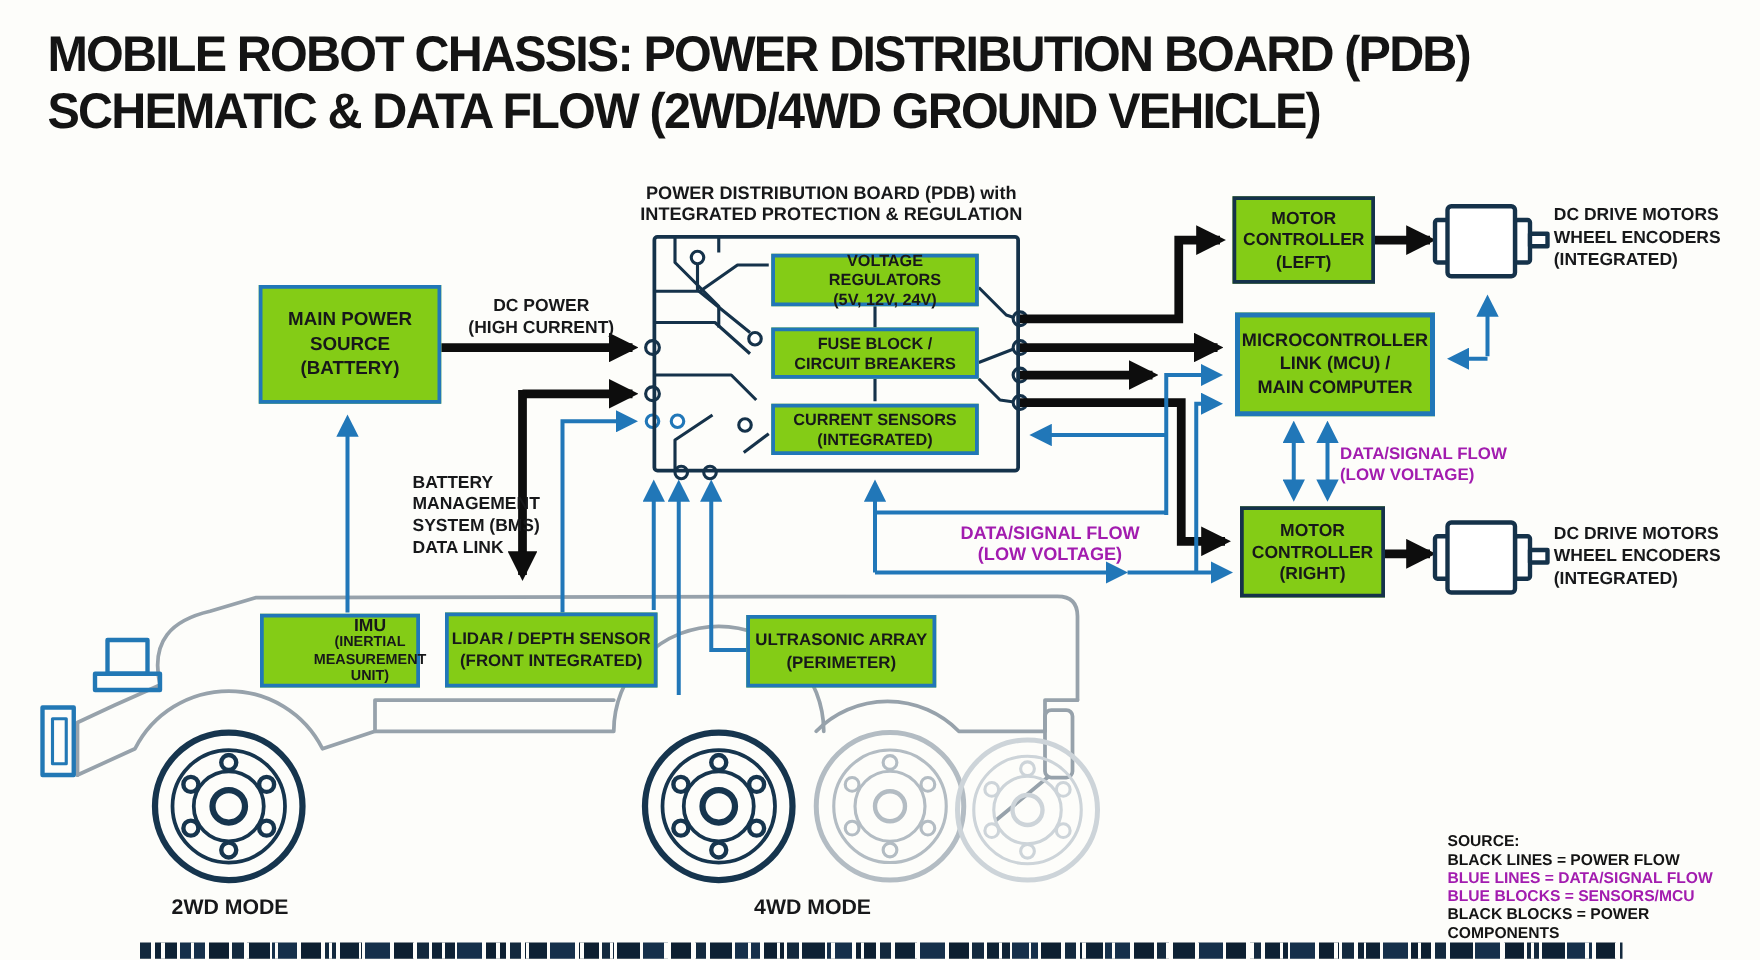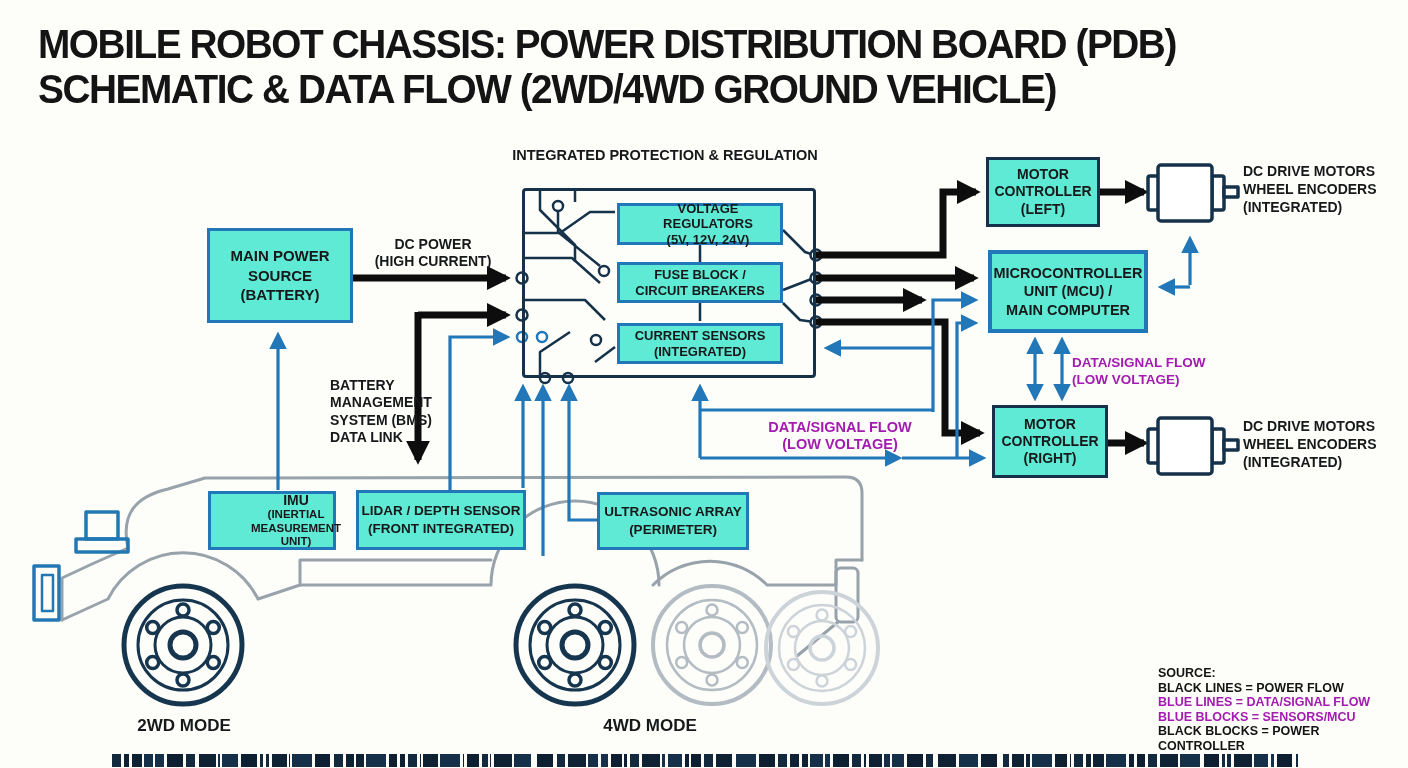--- a/index.html
+++ b/index.html
@@ -11,21 +11,21 @@
   }
   .abs{position:absolute;}
   
   .title{
     left:38px;top:22px;width:1180px;
     font-size:40px;font-weight:800;color:#141414;line-height:1.12;
     letter-spacing:-1.5px;transform:scaleX(.97);transform-origin:left top;
   }
   
   .box{
-    box-sizing:border-box;background:#5eead4;
+    box-sizing:border-box;background:#84cc16;
     display:flex;flex-direction:column;align-items:center;justify-content:center;
     text-align:center;font-weight:700;color:#17181a;z-index:3;
   }
   .b-blue{border:3.5px solid #2177b8;}
   .b-navy{border:3.5px solid #15324a;}
   .lbl{z-index:4;font-weight:700;color:#17181a;}
   .lbl.center{text-align:center;}
   .blue-t{color:#a21caf;}
   svg{position:absolute;left:0;top:0;z-index:2;}
   svg.under{z-index:1;}
@@ -208,20 +208,21 @@
       <rect x="1158" y="418" width="54" height="56" rx="3"></rect>
   </g>
 </svg>
 
 <div class="abs title">
   <div>MOBILE ROBOT CHASSIS: POWER DISTRIBUTION BOARD (PDB)</div>
   <div>SCHEMATIC &amp; DATA FLOW (2WD/4WD GROUND VEHICLE)</div>
 </div>
 
 <div class="abs lbl center" style="left:500px;top:147px;width:330px;font-size:14.5px;line-height:1.18;">
+  <div>POWER DISTRIBUTION BOARD (PDB) with</div>
   <div>INTEGRATED PROTECTION &amp; REGULATION</div>
 </div>
 
 <div class="abs box b-navy" style="left:522px;top:188px;width:294px;height:190px;background:transparent;border-radius:4px;z-index:2;"></div>
 
 <div class="abs box b-blue" style="left:617px;top:203px;width:166px;height:42px;font-size:13px;line-height:1.2;border-width:3px;padding-left:16px;">
   <div>VOLTAGE REGULATORS</div>
   <div>(5V, 12V, 24V)</div>
 </div>
 <div class="abs box b-blue" style="left:617px;top:262px;width:166px;height:41px;font-size:13px;line-height:1.2;border-width:3px;">
@@ -252,21 +253,21 @@
 </div>
 
 <div class="abs box b-navy" style="left:986px;top:157px;width:114px;height:70px;font-size:14px;line-height:1.22;">
   <div>MOTOR</div>
   <div>CONTROLLER</div>
   <div>(LEFT)</div>
 </div>
 
 <div class="abs box b-blue" style="left:988px;top:250px;width:160px;height:83px;font-size:14.5px;line-height:1.25;border-width:4px;">
   <div>MICROCONTROLLER</div>
-  <div>UNIT (MCU) /</div>
+  <div>LINK (MCU) /</div>
   <div>MAIN COMPUTER</div>
 </div>
 
 <div class="abs box b-navy" style="left:992px;top:405px;width:116px;height:73px;font-size:14px;line-height:1.22;">
   <div>MOTOR</div>
   <div>CONTROLLER</div>
   <div>(RIGHT)</div>
 </div>
 
 <div class="abs lbl" style="left:1243px;top:163px;width:160px;font-size:14px;line-height:1.28;">
@@ -304,16 +305,16 @@
 </div>
 
 <div class="abs lbl center" style="left:118px;top:716px;width:132px;font-size:17px;">2WD MODE</div>
 <div class="abs lbl center" style="left:584px;top:716px;width:132px;font-size:17px;">4WD MODE</div>
 
 <div class="abs lbl" style="left:1158px;top:666px;width:250px;font-size:12.5px;line-height:1.16;color:#141414;">
   <div>SOURCE:</div>
   <div>BLACK LINES = POWER FLOW</div>
   <div class="blue-t">BLUE LINES = DATA/SIGNAL FLOW</div>
   <div class="blue-t">BLUE BLOCKS = SENSORS/MCU</div>
-  <div>BLACK BLOCKS = POWER CONTROLLER</div>
+  <div>BLACK BLOCKS = POWER COMPONENTS</div>
 </div>
 
 <div class="abs crop-strip"></div>
 
 </body></html>

